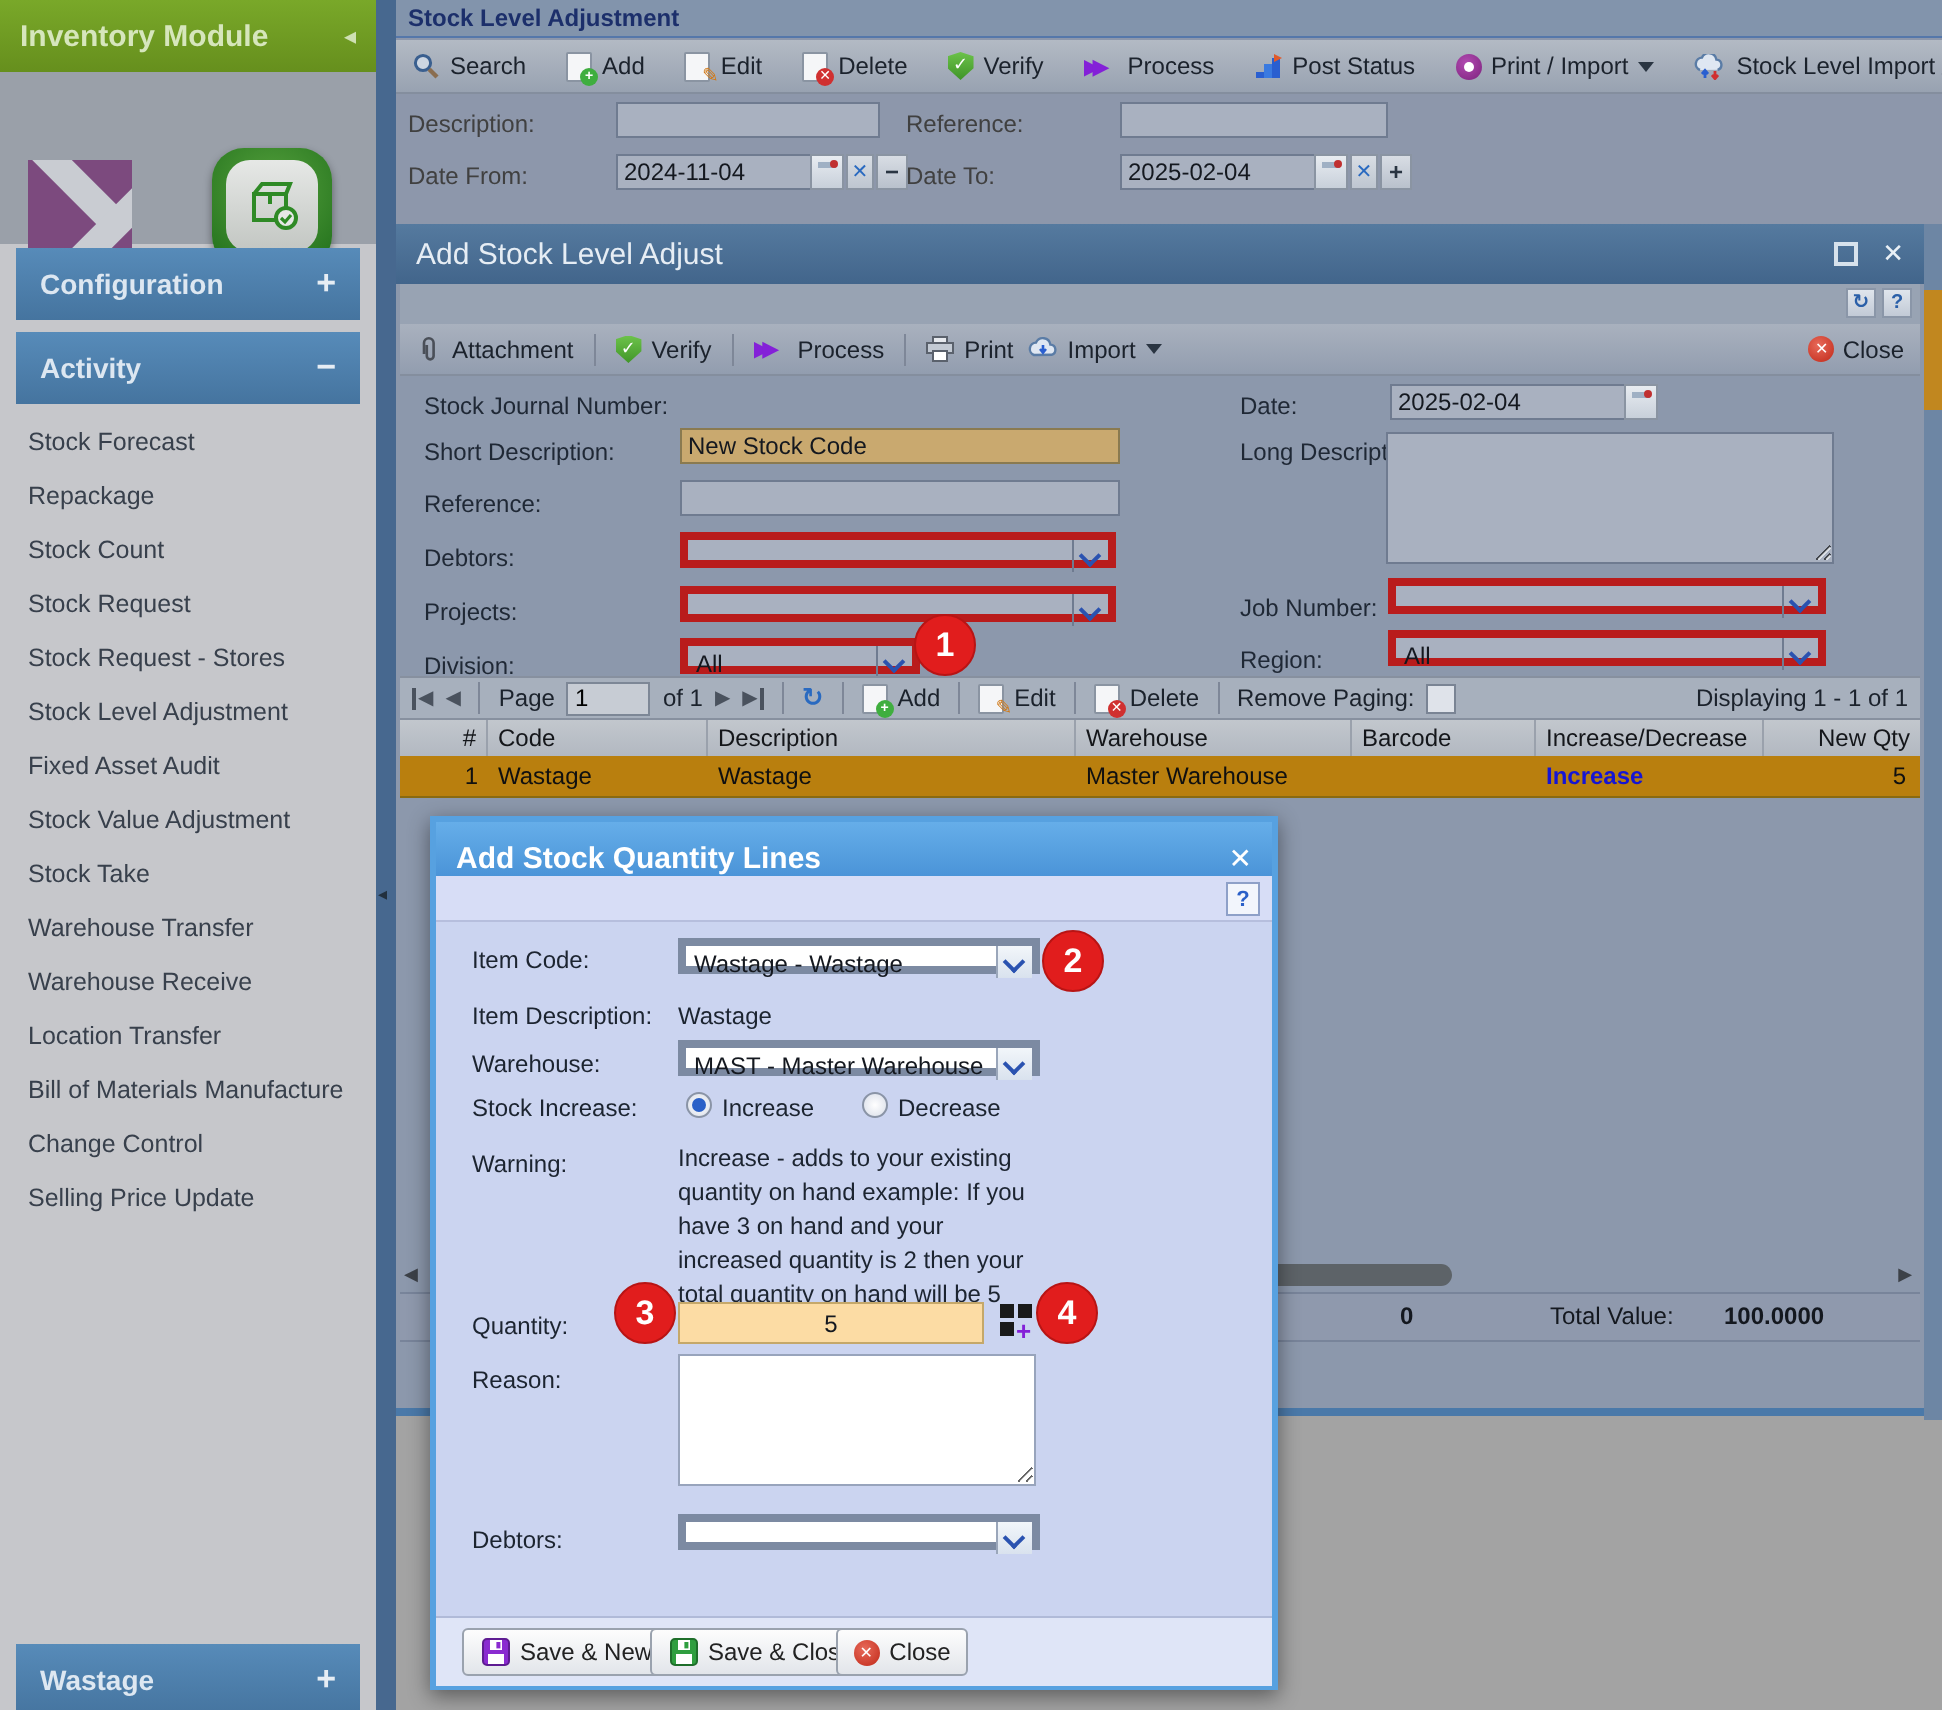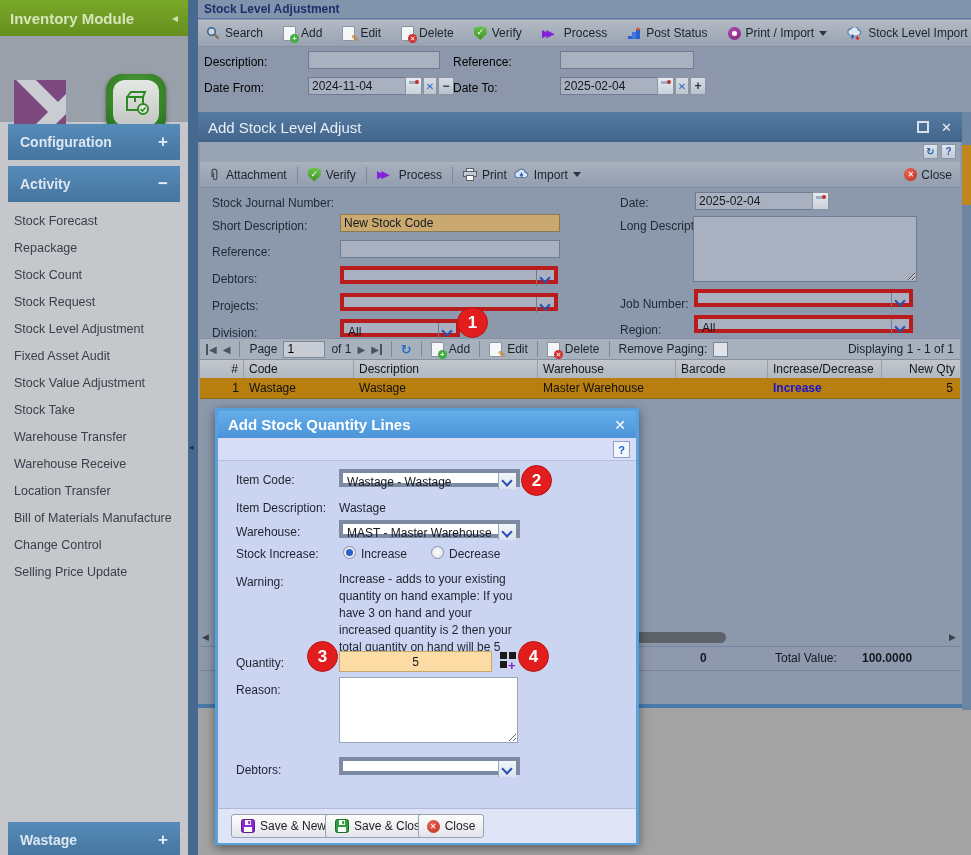--- a/index.html
+++ b/index.html
@@ -38,21 +38,21 @@
 
   
   .main-top{left:198px;top:0;width:773px;height:112px;background:#8d97ab;}
   .m-title{left:0;top:0;width:773px;height:19px;background:#8294ac;border-bottom:1px solid #5577aa;
     color:#1c2f6b;font-weight:bold;line-height:19px;padding-left:6px;box-sizing:border-box;}
   .m-toolbar{left:0;top:20px;width:773px;height:27px;background:linear-gradient(#b3bac4,#98a2b1);
     border-bottom:1px solid #848e9e;display:flex;align-items:center;padding:0 8px;box-sizing:border-box;gap:7px;color:#1b222c;}
   .tsep{width:1px;height:16px;background:#7e8798;margin:0 3px;}
   .tbtn{display:flex;align-items:center;gap:5px;cursor:pointer;white-space:nowrap;}
   .m-filters{left:0;top:47px;width:773px;height:65px;}
-  .flabel{color:#000000;}
+  .flabel{color:#404040;}
   .fin{position:absolute;background:#a9b1c0;border:1px solid #6f7b90;height:16px;box-sizing:content-box;
     font-family:inherit;font-size:12px;color:#14181f;padding:0 3px;}
   .sqbtn{position:absolute;width:16px;height:18px;background:linear-gradient(#d8dde4,#b9c1cc);
     border:1px solid #8a94a2;box-sizing:border-box;display:flex;align-items:center;justify-content:center;
     font-weight:bold;color:#2a3542;cursor:pointer;}
   .calbtn{position:absolute;width:17px;height:18px;background:linear-gradient(#e8ecf1,#c8d0da);
     border:1px solid #8a94a2;box-sizing:border-box;cursor:pointer;}
   .calbtn::before{content:"";position:absolute;left:3px;top:3px;right:3px;height:3px;background:#9fb0c4;}
   .calbtn::after{content:"";position:absolute;right:2px;top:2px;width:4px;height:4px;border-radius:50%;background:#c03030;}
   .xclear{position:absolute;width:14px;height:18px;display:flex;align-items:center;justify-content:center;
@@ -107,21 +107,21 @@
   .hthumb{position:absolute;left:16px;top:2px;width:510px;height:11px;border-radius:6px;background:#5d6368;}
   .harr{position:absolute;top:2px;font-size:9px;color:#3c4148;cursor:pointer;}
   .pm-totals{left:2px;top:534px;width:760px;height:23px;background:#8f99ad;border-top:1px solid #78849a;border-bottom:1px solid #78849a;color:#14181f;}
   .pm-totals span{position:absolute;top:4px;}
 
   
   .qmodal{left:215px;top:408px;width:424px;height:437px;z-index:20;
     border:3px solid #57a1e0;background:#cbd4f0;box-shadow:0 3px 10px rgba(0,0,0,.45);box-sizing:border-box;}
   .qm-header{left:-3px;top:-3px;width:424px;height:30px;background:linear-gradient(#66aee9,#4b94d8);
     border:3px solid #57a1e0;border-bottom:none;box-sizing:border-box;color:#fff;font-weight:bold;font-size:15px;
-    display:flex;align-items:center;padding:0 10px;}
+    display:flex;align-items:flex-end;padding:0 10px;}
   .qm-header .t{flex:1;}
   .qm-x{color:#fff;font-weight:bold;font-size:14px;cursor:pointer;}
   .qm-bar{left:0;top:27px;width:418px;height:22px;background:#d7ddf6;border-bottom:1px solid #b6bedd;}
   .qhelp{position:absolute;right:6px;top:3px;width:15px;height:15px;background:#f2f5fc;border:1px solid #8ea0c8;
     color:#2a5fc8;font-weight:bold;font-size:11px;display:flex;align-items:center;justify-content:center;cursor:pointer;}
   .qlabel{position:absolute;color:#1c2430;}
   .qval{position:absolute;color:#1c2430;}
   .qin{position:absolute;font-family:inherit;font-size:12px;box-sizing:border-box;}
   .qty-in{background:#fcdca4;border:1px solid #c5a86a;text-align:center;color:#14181f;height:21px;}
   .qarea{position:absolute;background:#fff;border:1px solid #98a4bc;}
@@ -189,20 +189,21 @@
   </div>
   <div class="abs side-sec" style="top:166px;">
     <span class="lbl">Activity</span>
     <span class="tg">−</span>
   </div>
   <div class="abs side-menu">
     <div class="side-item">Stock Forecast</div>
     <div class="side-item">Repackage</div>
     <div class="side-item">Stock Count</div>
     <div class="side-item">Stock Request</div>
+    <div class="side-item">Stock Request - Stores</div>
     <div class="side-item">Stock Level Adjustment</div>
     <div class="side-item">Fixed Asset Audit</div>
     <div class="side-item">Stock Value Adjustment</div>
     <div class="side-item">Stock Take</div>
     <div class="side-item">Warehouse Transfer</div>
     <div class="side-item">Warehouse Receive</div>
     <div class="side-item">Location Transfer</div>
     <div class="side-item">Bill of Materials Manufacture</div>
     <div class="side-item">Change Control</div>
     <div class="side-item">Selling Price Update</div>

